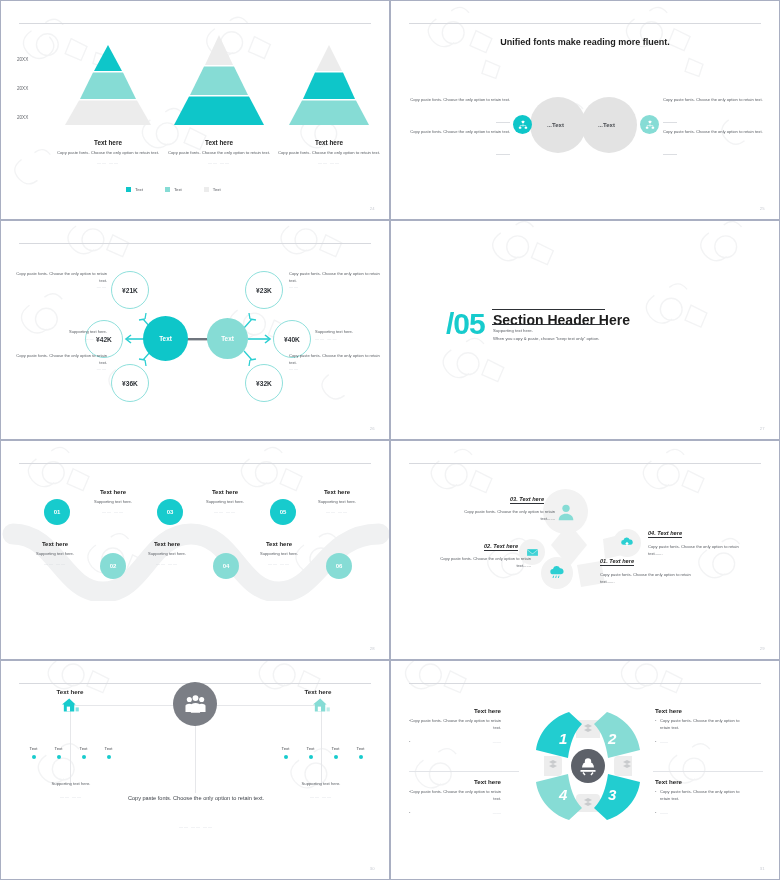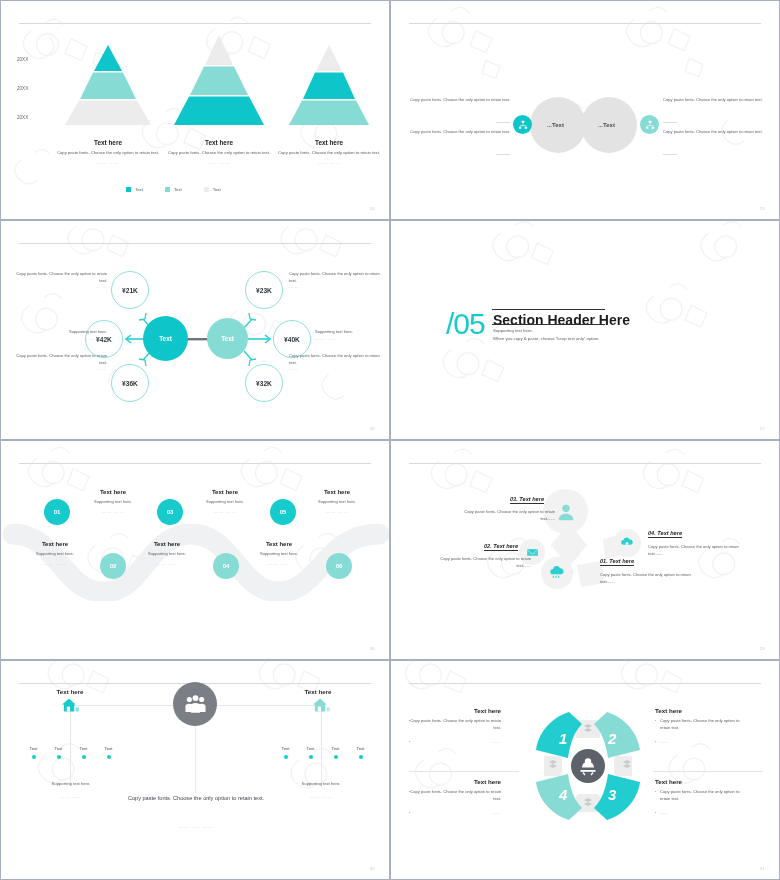--- a/index.html
+++ b/index.html
@@ -84,21 +84,21 @@
   .ring {
     position:absolute; width:38px; height:38px; border-radius:50%;
     border:1px solid #8fe0dc; background:#fff;
     display:flex; align-items:center; justify-content:center;
     font-size:6.6px; font-weight:bold; color:#2f3338;
   }
   .s3-txt { position:absolute; width:92px; font-size:4.1px; color:#5c6066; line-height:1.6; }
 
   
   .sec-num {
-    position:absolute; font-size:30px; font-weight:normal;
+    position:absolute; font-size:30px; font-weight:bold;
     color:#17cbcd; letter-spacing:-1px;
   }
   .sec-h { position:absolute; font-size:14px; font-weight:bold; color:#1d1d1d; }
   .sec-line { position:absolute; height:1px; background:#2e3136; }
   .sec-sub { position:absolute; font-size:4.3px; color:#5c6066; line-height:1.7; }
 
   
   .step-c {
     position:absolute; width:26px; height:26px; border-radius:50%;
     display:flex; align-items:center; justify-content:center;
@@ -237,20 +237,21 @@
             <path d="M285 28 l16 8 -6 14 -16-7z"></path>
       <path d="M300 58 l14 6 -4 12 -14-5z"></path>
       <path d="M160 115 q-14 10 -4 22 q10 11 22 2 M175 107 q10-8 18 2"></path>
       <circle cx="177" cy="129" r="11"></circle>
       <path d="M340 120 q-12 9 -3 19 q9 10 19 2"></path>
     </g>
         </svg>
   </div>
   <div class="canvas">
     <div class="rule"></div>
+    <div class="s2-title">Unified fonts make reading more fluent.</div>
 
     <div class="venn-c" style="left:139px;top:96px;"></div>
     <div class="venn-c" style="left:190px;top:96px;"></div>
     <div class="venn-t" style="left:156px;top:121px;">...Text</div>
     <div class="venn-t" style="left:207px;top:121px;">...Text</div>
 
     <div class="badge" style="left:122px;top:114px;background:#0ec6c9;">
       <svg width="10" height="10" viewBox="0 0 24 24" fill="#fff">
         <rect x="9" y="2" width="6" height="5" rx="1"></rect>
             <rect x="2" y="16" width="6" height="5" rx="1"></rect>

